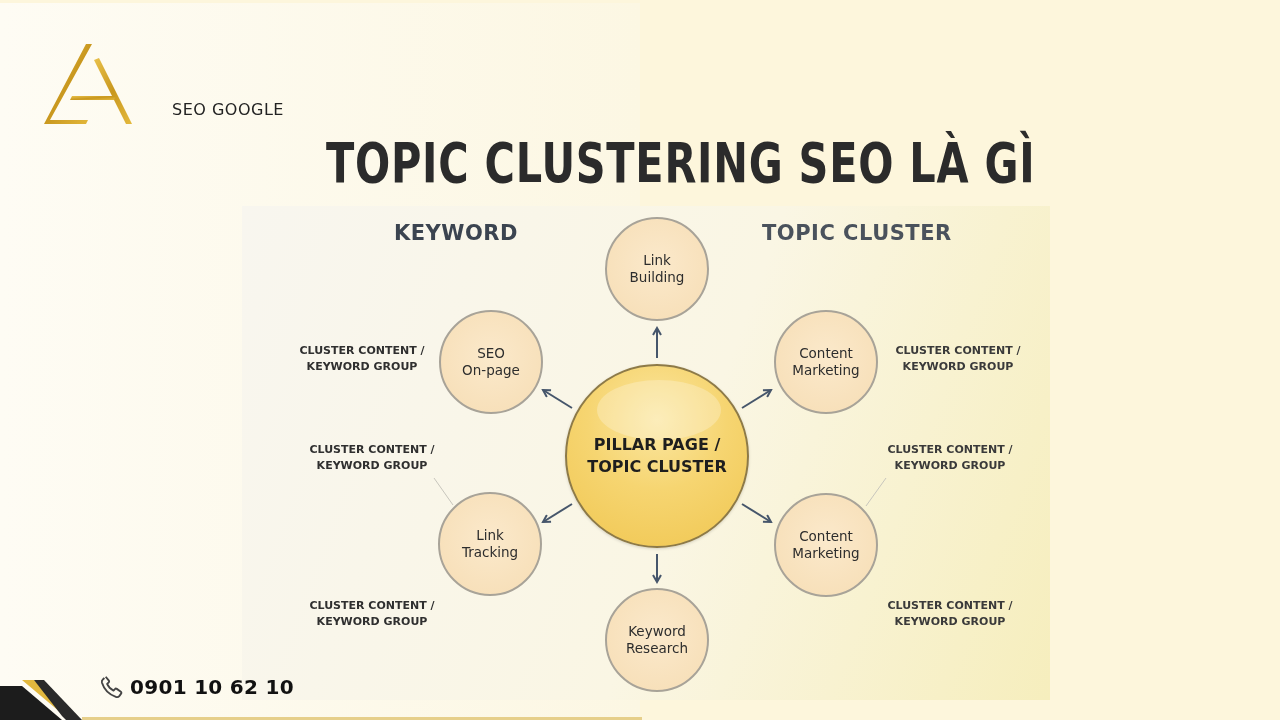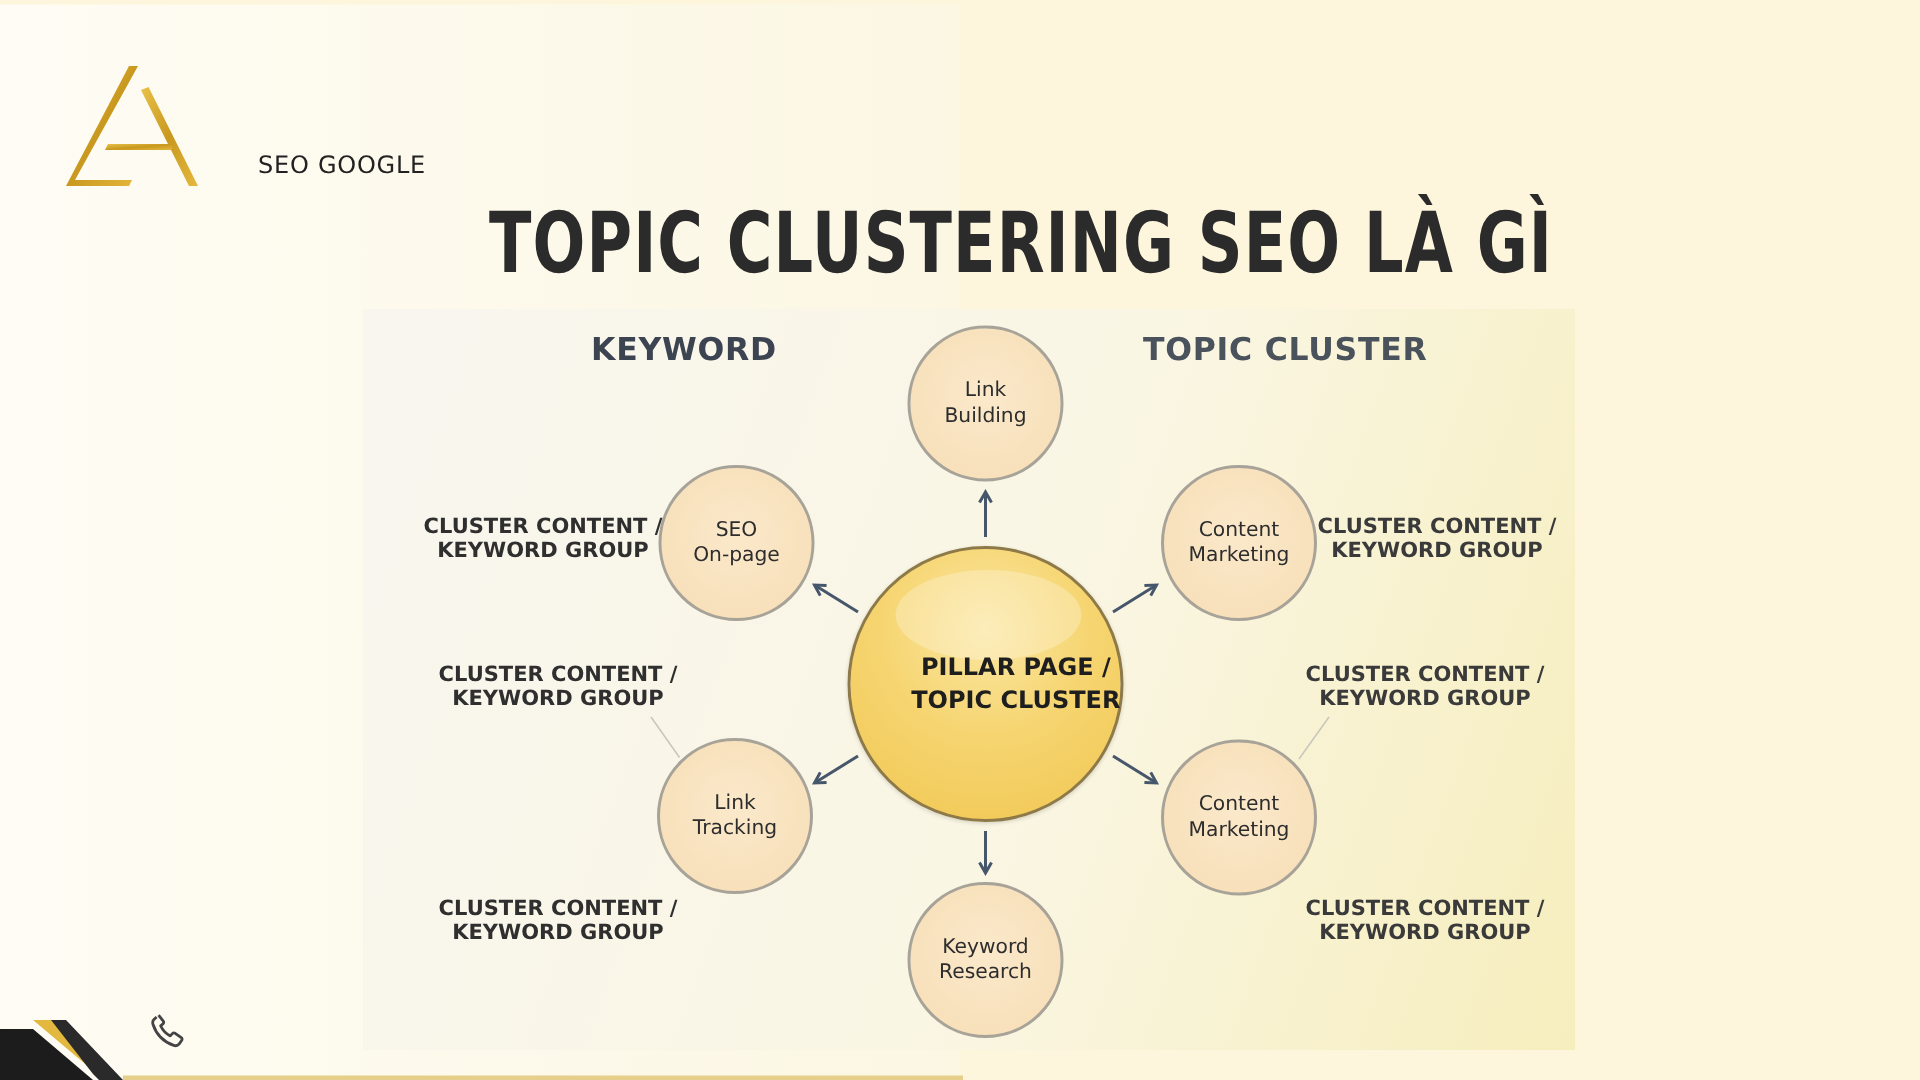--- a/index.html
+++ b/index.html
@@ -56,34 +56,34 @@
   }
   .node span {
     font-family: "DejaVu Sans", sans-serif; font-size: 13.5px; line-height: 17px;
     color: #2d2d2d; white-space: pre-line;
   }
   .pillar {
     position: absolute; left: 565px; top: 364px; width: 184px; height: 184px;
     border-radius: 50%;
     background: radial-gradient(circle at 50% 30%, #fbe7a3 0%, #f6d571 45%, #f0c650 100%);
     border: 2px solid #8d7a48;
-    display: flex; align-items: center; justify-content: flex-end; text-align: center;
+    display: flex; align-items: center; justify-content: center; text-align: center;
     box-shadow: 0 1px 3px rgba(0,0,0,0.15);
   }
   .pillar::before {
     content: ""; position: absolute; left: 30px; top: 14px; width: 124px; height: 60px;
     border-radius: 50%; background: rgba(255,255,255,0.25);
   }
   .pillar span {
     position: relative; font-family: "DejaVu Sans", sans-serif; font-weight: bold;
     font-size: 16px; line-height: 22px; color: #1e1e1e; white-space: pre-line;
   }
   .label {
     position: absolute; font-family: "DejaVu Sans", sans-serif; font-weight: bold;
-    font-size: 14px; line-height: 16px; color: #2f2f2f; text-align: center;
+    font-size: 11px; line-height: 16px; color: #2f2f2f; text-align: center;
     white-space: pre-line; width: 170px;
   }
   .label.right { color: #3a3a3a; }
   svg.arrows { position: absolute; left: 0; top: 0; width: 1280px; height: 720px; pointer-events: none; }
   
   .footer-corner { position: absolute; left: 0; top: 676px; width: 90px; height: 44px; }
   .footer-line { position: absolute; left: 82px; top: 717px; width: 560px; height: 3px; background: #e6cf8a; }
   .phone { position: absolute; left: 98px; top: 672px; height: 30px; display: flex; align-items: center; gap: 4px; }
   .phone-icon { width: 28px; height: 28px; }
   .phone-number {
@@ -188,13 +188,14 @@
   <polygon points="0,10 22,10 62,44 0,44" fill="#1c1c1c"></polygon>
   <polygon points="22,4 34,4 66,32 60,36" fill="#e2b83e"></polygon>
   <polygon points="34,4 44,4 82,44 66,44 62,40" fill="#2a2a2a"></polygon>
 </svg>
 <div class="footer-line"></div>
 
 <div class="phone">
   <svg class="phone-icon" viewBox="0 0 24 24">
     <path d="M6.6 3.2 L9.3 6.6 C9.7 7.1 9.6 7.8 9.1 8.2 L7.8 9.3 C8.8 11.6 10.8 13.8 13.3 15.1 L14.5 13.8 C14.9 13.3 15.6 13.3 16.1 13.6 L19.6 16.1 C20.1 16.5 20.2 17.2 19.8 17.7 L18.4 19.6 C17.7 20.5 16.4 20.9 15.3 20.5 C9.6 18.5 5.2 14 3.4 8.4 C3.1 7.3 3.4 6.1 4.3 5.4 L5.5 4.3" fill="none" stroke="#444" stroke-width="1.6" stroke-linejoin="round"></path>
   </svg>
+  <span class="phone-number">0901 10 62 10</span>
 </div>
 
 </body></html>

